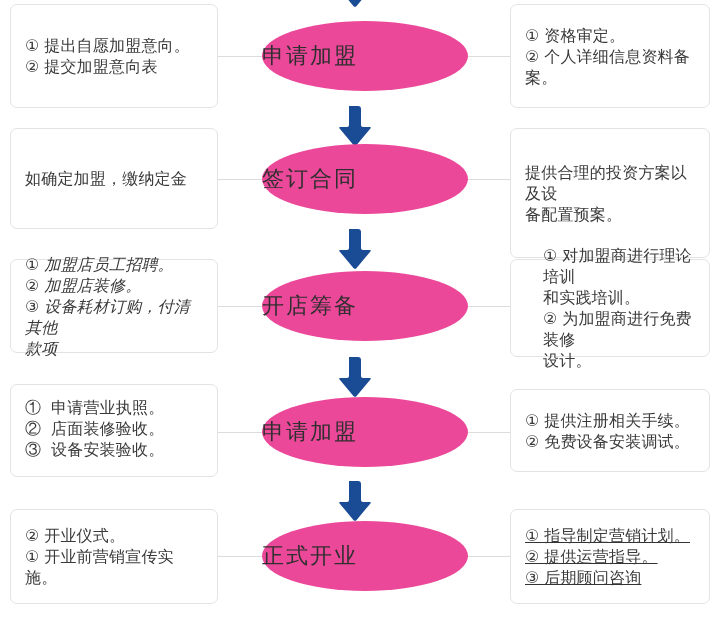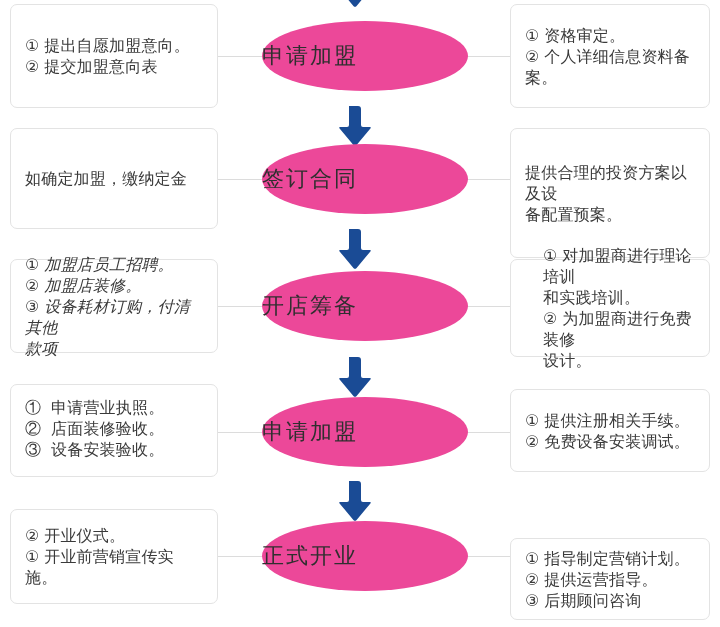--- a/index.html
+++ b/index.html
@@ -201,19 +201,19 @@
 
   <div class="info-box box-left" style="top:509px; height:95px;">
     <div class="line">② 开业仪式。</div>
     <div class="line">① 开业前营销宣传实施。</div>
   </div>
 
   <div class="node" style="left:262px; top:521px; width:206px; height:70px;">
     <span class="node-label">正式开业</span>
   </div>
 
-  <div class="info-box box-right" style="top:538px; height:82px;">
+  <div class="info-box box-right" style="top:509px; height:95px;text-decoration:underline;">
     <div class="line">① 指导制定营销计划。</div>
     <div class="line">② 提供运营指导。</div>
     <div class="line">③ 后期顾问咨询</div>
   </div>
 
 </div>
 
 </body></html>

